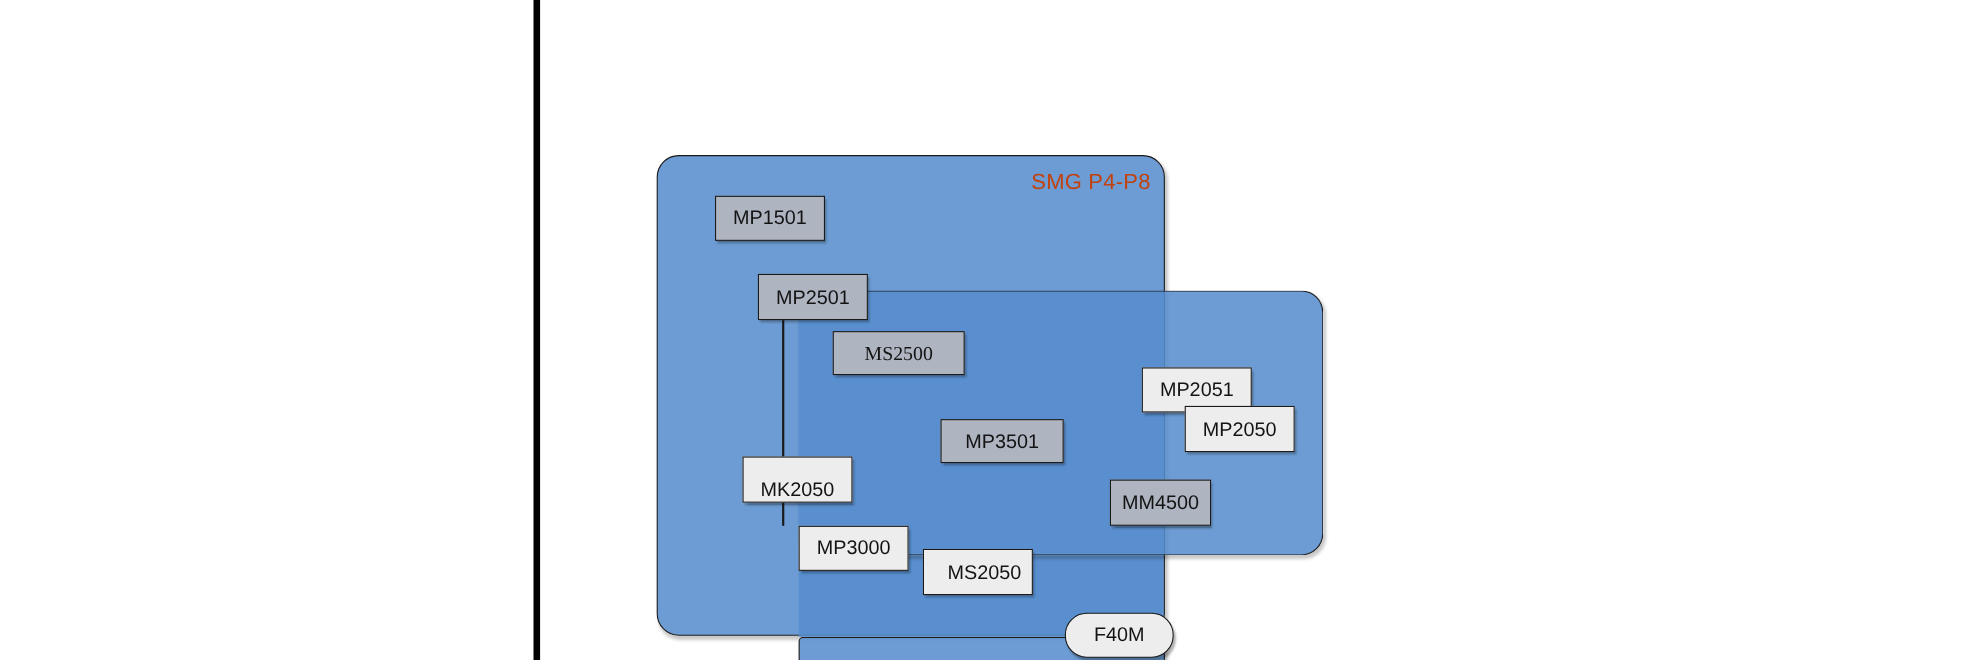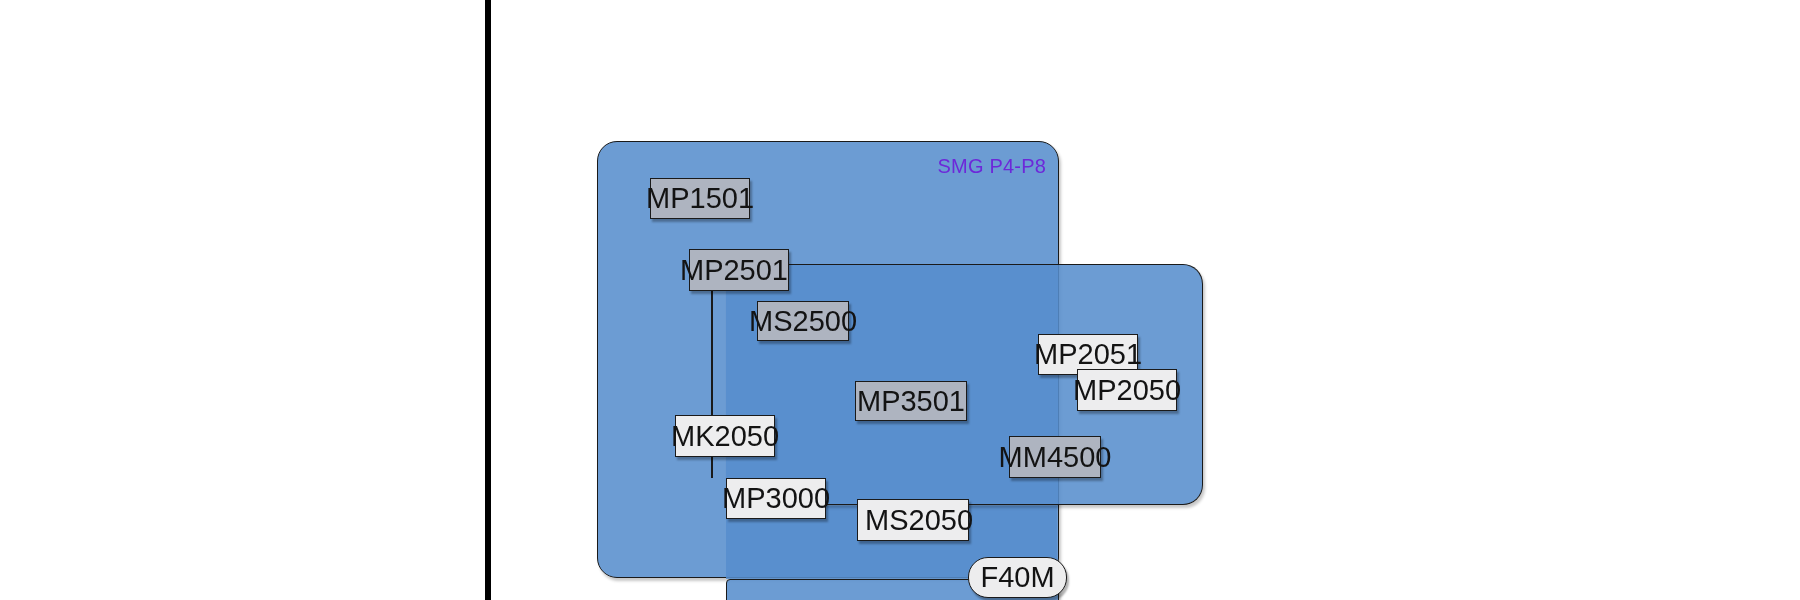--- a/index.html
+++ b/index.html
@@ -26,40 +26,40 @@
     box-sizing: border-box;
   }
   .group.no-left { border-left: none; }
   .overlap-shade {
     position: absolute;
     background: rgba(86,141,204,0.87);
   }
   .group-label {
     position: absolute;
     font-size: 20px;
-    color: #6d28d9;
+    color: #c2410c;
     text-align: right;
     white-space: nowrap;
     line-height: 1;
     letter-spacing: 0.2px;
   }
   .connector {
     position: absolute;
     width: 2px;
     background: #1a1a1a;
   }
   .node {
     position: absolute;
     box-sizing: border-box;
     border: 1.6px solid #1a1a1a;
     box-shadow: 2px 3px 2px rgba(0,0,0,0.30);
     display: flex;
     align-items: center;
     justify-content: center;
-    font-size: 29px;
+    font-size: 18px;
     color: #131313;
     white-space: nowrap;
   }
   .node.gray  { background: #aeb4c0; }
   .node.light { background: #ededee; }
 </style>
 </head>
 <body>
 
 <div id="canvas">
@@ -75,45 +75,45 @@
   <div class="group" style="left:726px; top:579px; width:333px; height:70px; border-radius:4px;"></div>
 
   <div class="group-label" style="left:597px; top:156px; width:449px;">SMG P4-P8</div>
 
   <div class="connector" style="left:711px; top:291px; height:187px;"></div>
 
   <div class="node gray" style="left:650px; top:178px; width:100px; height:41px;">
     <span>MP1501</span>
   </div>
 
-  <div class="node gray" style="left:689px; top:249px; width:100px; height:42px;justify-content:flex-end;">
+  <div class="node gray" style="left:689px; top:249px; width:100px; height:42px;">
     <span>MP2501</span>
   </div>
 
-  <div class="node gray" style="left:757px; top:301px; width:92px; height:40px;">
+  <div class="node gray" style="left:757px; top:301px; width:120px; height:40px;font-family:Liberation Serif, serif;">
     <span>MS2500</span>
   </div>
 
   <div class="node gray" style="left:855px; top:381px; width:112px; height:40px;">
     <span>MP3501</span>
   </div>
 
   <div class="node gray" style="left:1009px; top:436px; width:92px; height:42px;">
     <span>MM4500</span>
   </div>
 
-  <div class="node light" style="left:675px; top:415px; width:100px; height:42px;">
+  <div class="node light" style="left:675px; top:415px; width:100px; height:42px;align-items:flex-end;">
     <span>MK2050</span>
   </div>
 
   <div class="node light" style="left:726px; top:478px; width:100px; height:41px;">
     <span>MP3000</span>
   </div>
 
-  <div class="node light" style="left:857px; top:499px; width:112px; height:42px;padding-left:12px;">
+  <div class="node light" style="left:839px; top:499px; width:100px; height:42px;padding-left:12px;">
     <span>MS2050</span>
   </div>
 
   <div class="node light" style="left:968px; top:557px; width:99px; height:41px;border-radius:20px;">
     <span>F40M</span>
   </div>
 
   <div class="node light" style="left:1038px; top:334px; width:100px; height:41px;">
     <span>MP2051</span>
   </div>

